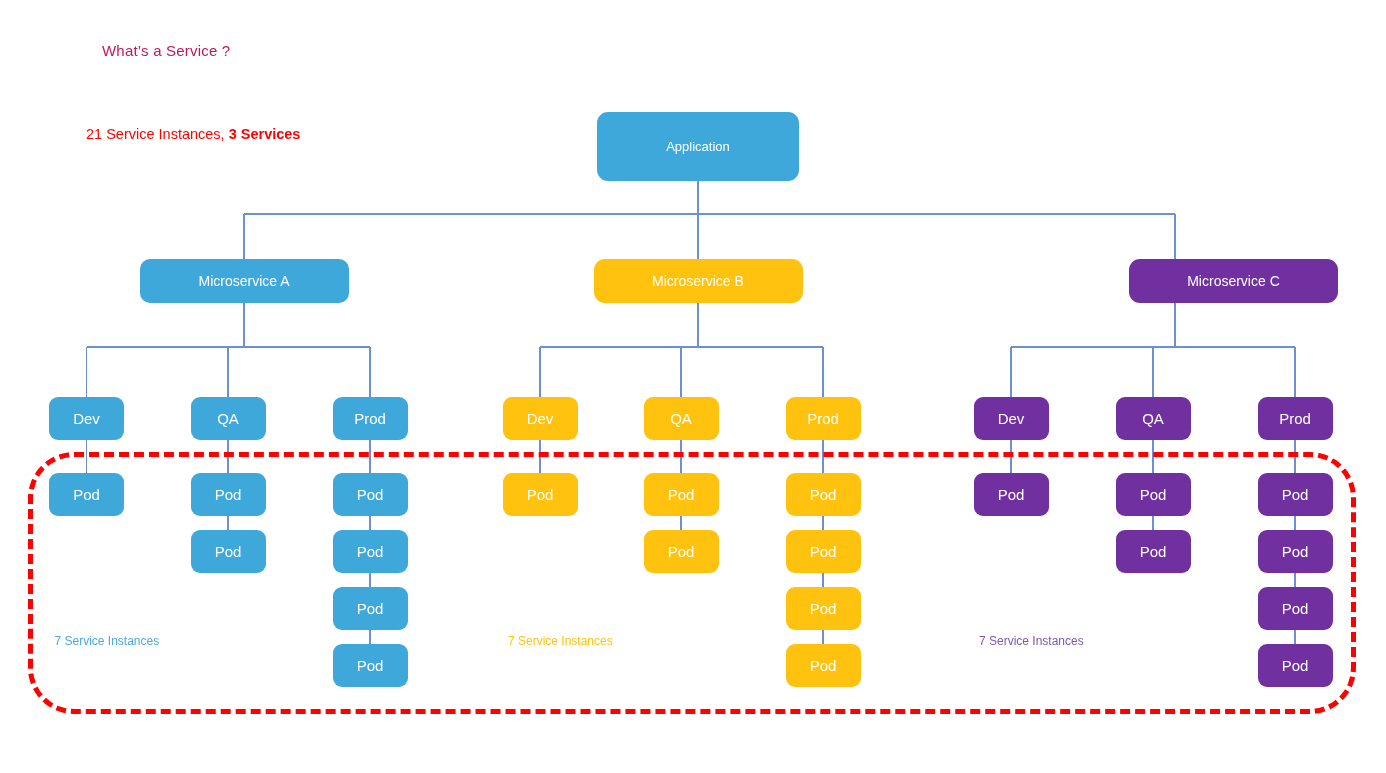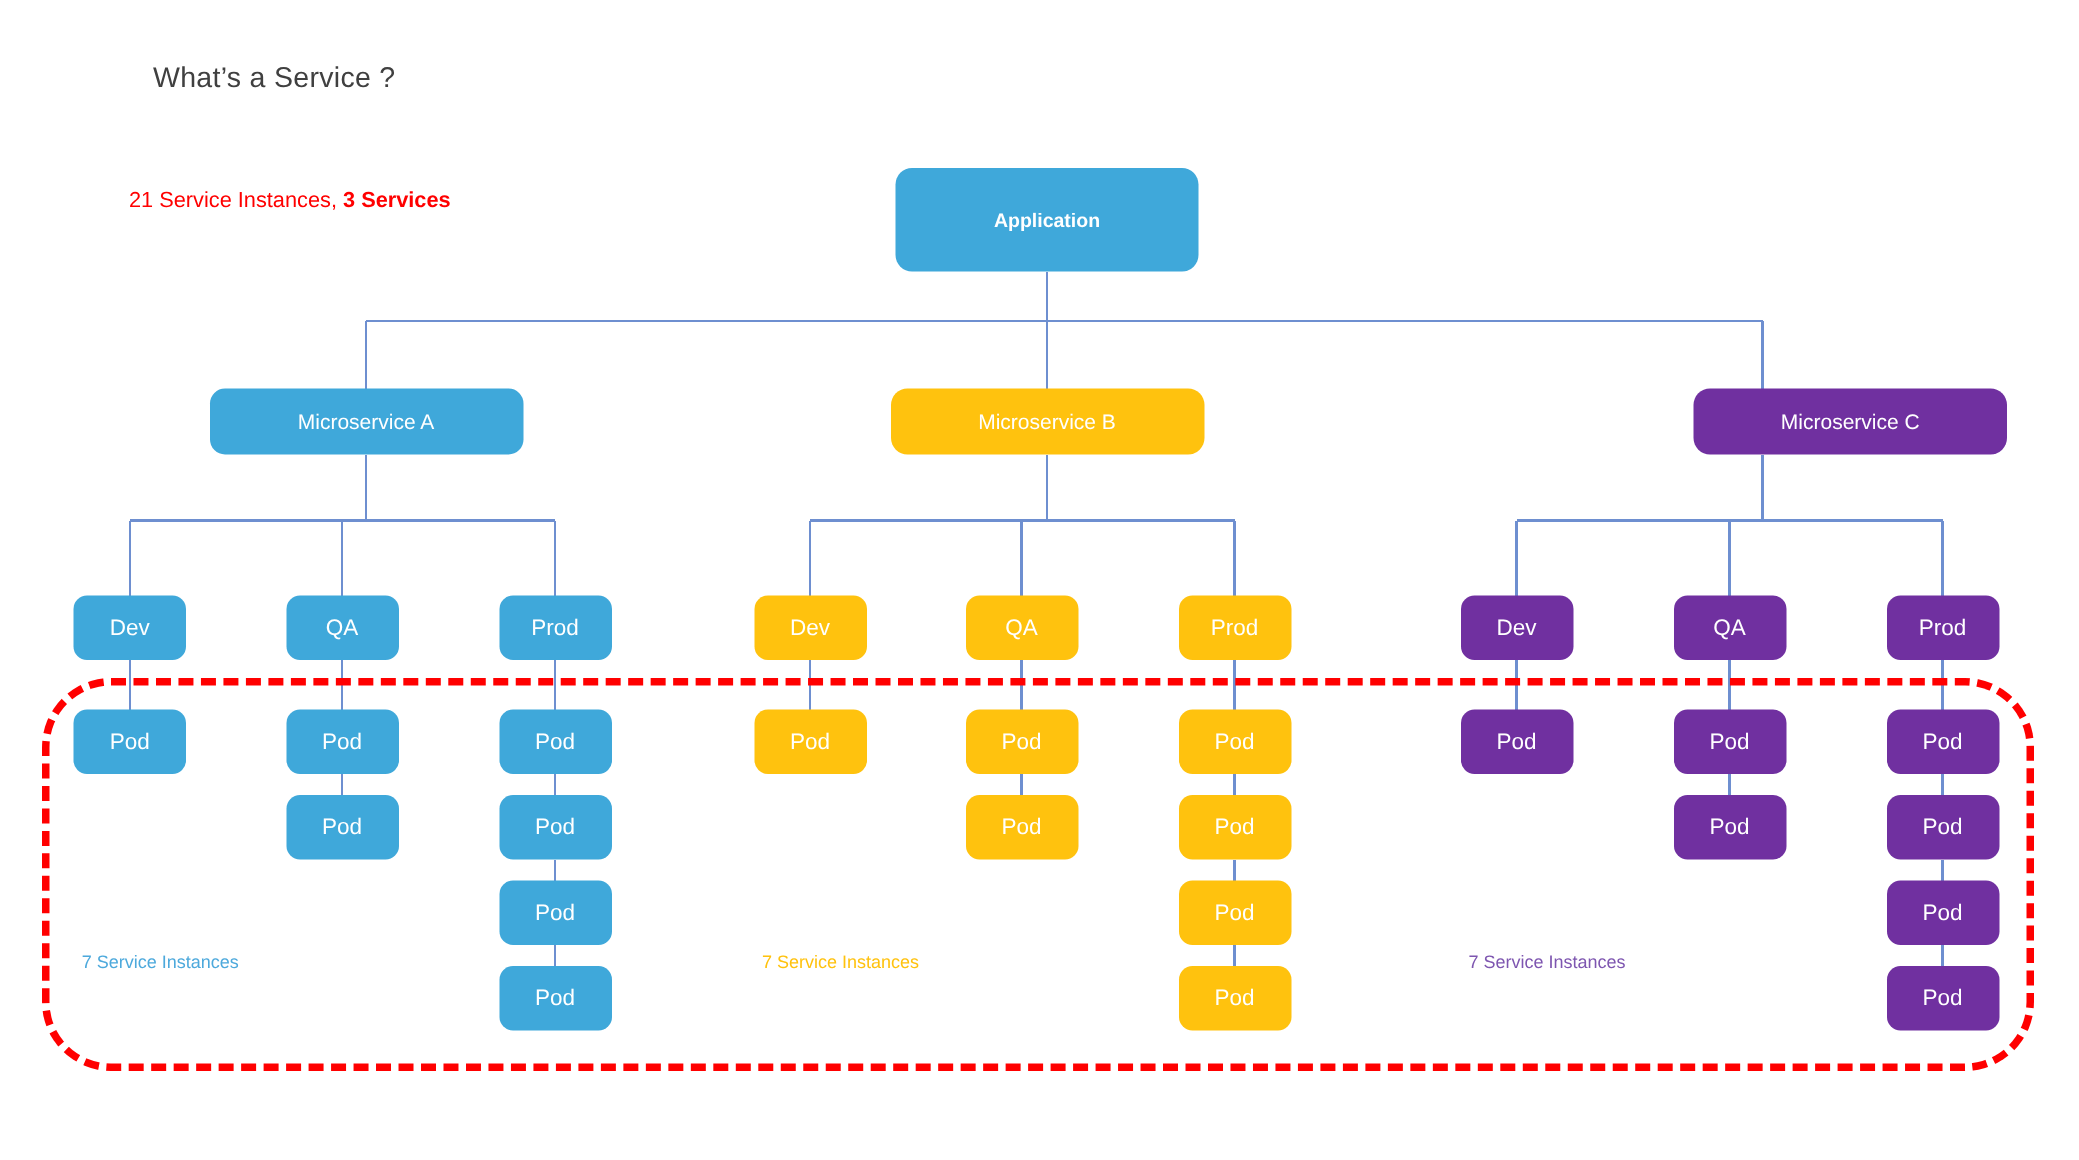--- a/index.html
+++ b/index.html
@@ -14,22 +14,22 @@
     background: #ffffff;
     font-family: "Liberation Sans", sans-serif;
     overflow: hidden;
   }
 
   
   #slide-title {
     position: absolute;
     left: 102px;
     top: 42px;
-    font-size: 19px;
-    color: #404040;
+    font-size: 15px;
+    color: #be185d;
     white-space: nowrap;
     letter-spacing: 0.2px;
   }
   #instance-summary {
     position: absolute;
     left: 50px;
     top: 126px;
     font-size: 14.5px;
     color: #FF0000;
     white-space: nowrap;
@@ -58,21 +58,21 @@
     box-sizing: border-box;
     display: flex;
     align-items: center;
     justify-content: center;
     color: #ffffff;
     border-radius: 9px;
     text-align: center;
     line-height: 1.05;
     user-select: none;
   }
-  .node.app      { border-radius: 11px; font-size: 13px; font-weight: bold; }
+  .node.app      { border-radius: 11px; font-size: 13px; font-weight: normal; }
   .node.ms       { border-radius: 11px; font-size: 14px; }
   .node.env      { font-size: 15px; }
   .node.pod      { font-size: 15px; }
 
   .c-blue   { background: #3FA8DA; }
   .c-yellow { background: #FFC20E; }
   .c-purple { background: #7030A0; }
 
   .t-blue   { color: #4DA9DC; }
   .t-yellow { color: #FFC20E; }

